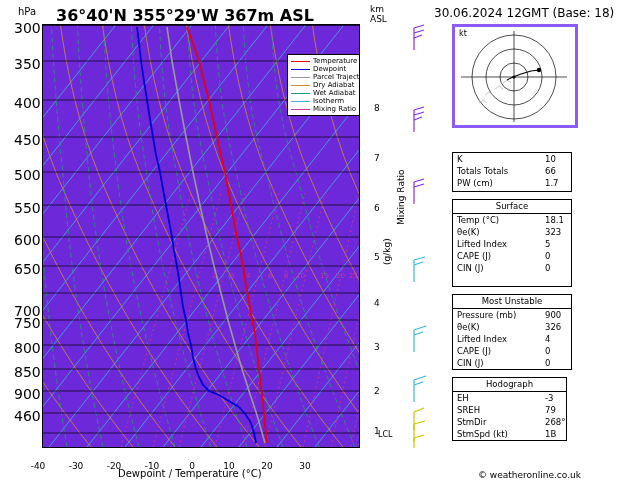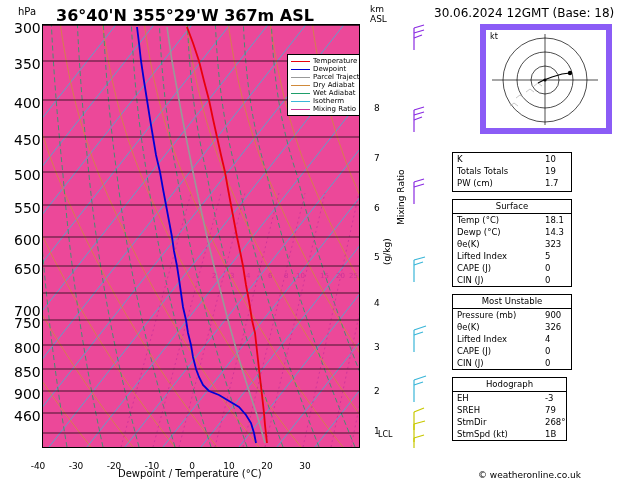--- a/index.html
+++ b/index.html
@@ -7,21 +7,21 @@
   .root{position:absolute;left:0;top:0;width:629px;height:486px;}
 
   
   .t{position:absolute;white-space:pre;font-size:9px;color:#000;}
   .t8{font-size:8px;}
   .t7{font-size:7px;}
   .t10{font-size:10px;}
   .bold{font-weight:bold;}
 
   
-  #plot{position:absolute;left:42px;top:24px;width:318px;height:424px;border:1px solid #000;box-sizing:border-box;overflow:hidden;background:#ec4899;}
+  #plot{position:absolute;left:42px;top:24px;width:318px;height:424px;border:1px solid #000;box-sizing:border-box;overflow:hidden;background:#6d28d9;}
   #plotsvg{position:absolute;left:0;top:0;}
 
   
   #title-left{left:56px;top:6px;font-size:16px;}
   #title-right{left:434px;top:6px;font-size:12px;}
   #hpa{left:18px;top:6px;font-size:10px;}
   #kmasl{left:370px;top:4px;font-size:9px;line-height:10px;}
 
   
   .ylab{position:absolute;left:14px;font-size:14px;text-align:right;width:26px;}
@@ -33,21 +33,21 @@
   
   .kmtick{position:absolute;left:374px;font-size:9px;}
   #lcl{position:absolute;left:378px;top:430px;font-size:8px;}
 
   
   #legend{position:absolute;left:244px;top:29px;width:106px;background:#fff;border:1px solid #000;padding:2px 3px;box-sizing:border-box;}
   #legend div{font-size:7px;line-height:8px;color:#000;position:relative;padding-left:22px;white-space:nowrap;}
   #legend div .ln{position:absolute;left:0;top:4px;width:19px;height:0;border-top-width:1px;border-top-style:solid;}
 
   
-  #hodo{position:absolute;left:452px;top:24px;width:120px;height:98px;border:6px solid #8b5cf6;background:#fff;margin-left:28px;}
+  #hodo{position:absolute;left:452px;top:24px;width:120px;height:98px;border:3px solid #8b5cf6;background:#fff;}
   #hodosvg{position:absolute;left:0;top:0;}
   #hodokt{position:absolute;left:4px;top:2px;font-size:8px;}
 
   
   .panel{position:absolute;left:452px;border:1px solid #000;background:#fff;box-sizing:border-box;}
   .prow{position:relative;height:12px;}
   .prow .k{position:absolute;left:4px;top:1px;font-size:8.5px;}
   .prow .v{position:absolute;left:92px;top:1px;font-size:8.5px;}
   .phead{text-align:center;font-size:8.5px;padding-top:1px;height:12px;}
   .sep{border-top:1px solid #000;}
@@ -285,40 +285,36 @@
     <div class="t t8" id="hodokt">kt</div>
   </div>
 
   <div class="panel" style="top:152px;width:120px;height:40px;">
     <div class="prow">
         <span class="k">K</span>
         <span class="v">10</span>
       </div>
     <div class="prow">
         <span class="k">Totals Totals</span>
-        <span class="v">19</span>
+        <span class="v">66</span>
       </div>
     <div class="prow">
         <span class="k">PW (cm)</span>
         <span class="v">1.7</span>
       </div>
   </div>
 
   <div class="panel" style="top:199px;width:120px;height:88px;">
     <div class="phead">Surface</div>
     <div class="sep"></div>
     <div class="prow">
         <span class="k">Temp (°C)</span>
         <span class="v">18.1</span>
       </div>
     <div class="prow">
-        <span class="k">Dewp (°C)</span>
-        <span class="v">14.3</span>
-      </div>
-    <div class="prow">
         <span class="k">θe(K)</span>
         <span class="v">323</span>
       </div>
     <div class="prow">
         <span class="k">Lifted Index</span>
         <span class="v">5</span>
       </div>
     <div class="prow">
         <span class="k">CAPE (J)</span>
         <span class="v">0</span>

